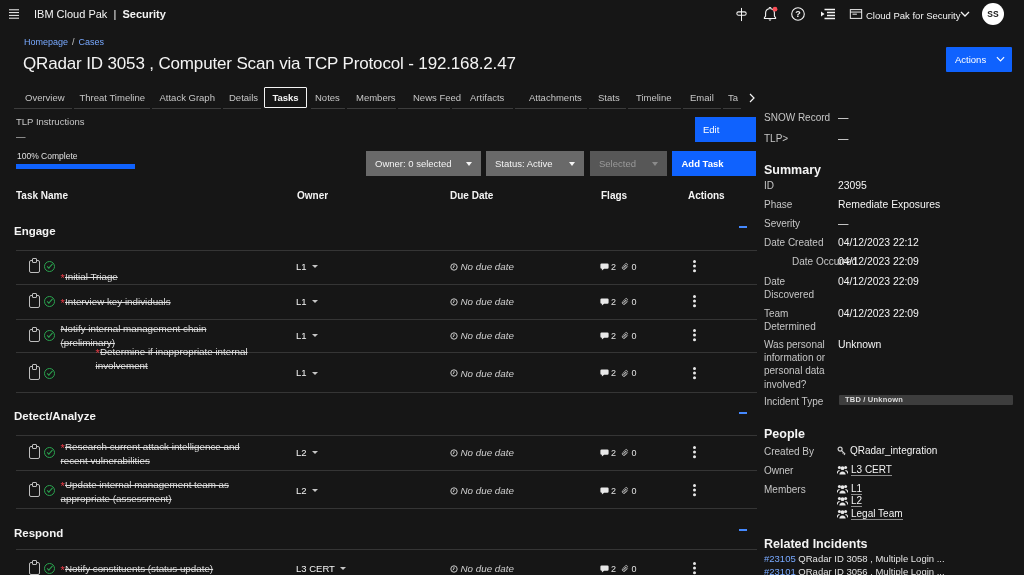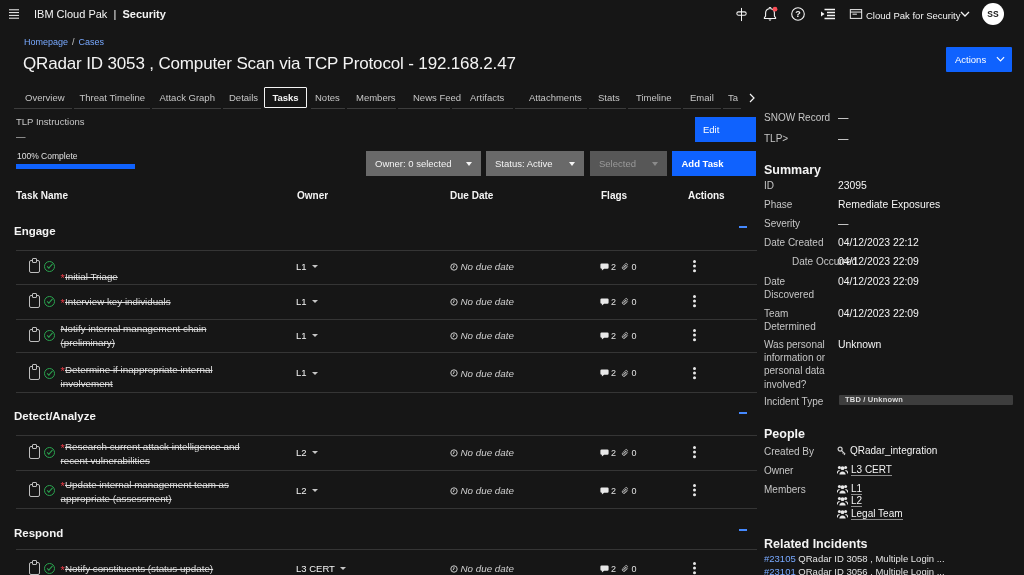--- a/index.html
+++ b/index.html
@@ -273,21 +273,21 @@
         <span class="fn">2</span>
         <svg width="8.5" height="9" viewBox="0 0 16 16" style="flex:none;">
           <path d="M12.7 7.8 7.7 12.8a3.2 3.2 0 01-4.5-4.5L8.5 3a2.1 2.1 0 013 3l-4.9 4.9a1 1 0 01-1.4-1.4L9.6 5" fill="none" stroke="#c6c6c6" stroke-width="1.6"></path>
         </svg>
         <span class="fn">0</span>
       </div>
     <div class="kebab" style="top:329px;"></div>
 
     <div class="clip" style="top:366px;"></div>
     <div class="chk" style="top:367.5px;"></div>
-    <div class="tname" style="top:362px;"><span class="star">*</span>Determine if inappropriate internal<br>involvement</div>
+    <div class="tname" style="top:344px;margin-left:35px;"><span class="star">*</span>Determine if inappropriate internal<br>involvement</div>
     <div class="owner" style="top:367px;">L1<span class="car"></span></div>
     <div class="ndd" style="top:366px;">
         <svg class="clk" width="8" height="8" viewBox="0 0 9 9" style="flex:none;">
           <circle cx="4.5" cy="4.5" r="3.6" fill="none" stroke="#d0d0d0" stroke-width="1.1"></circle>
           <path d="M4.5 2.4v2.1L3 5.6" fill="none" stroke="#d0d0d0" stroke-width="1.1"></path>
         </svg>
         <span>No due date</span>
       </div>
     <div class="flg" style="top:366.5px;">
         <svg width="9" height="8" viewBox="0 0 9 8" style="flex:none;">

